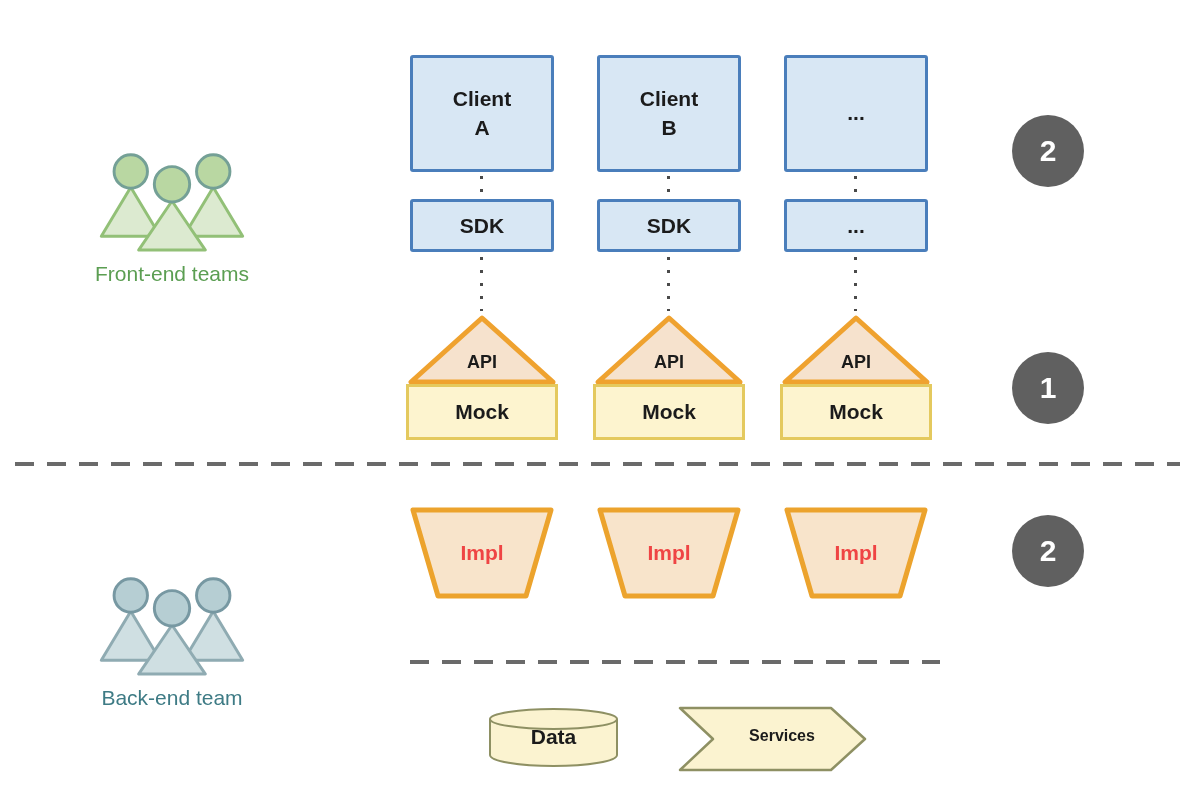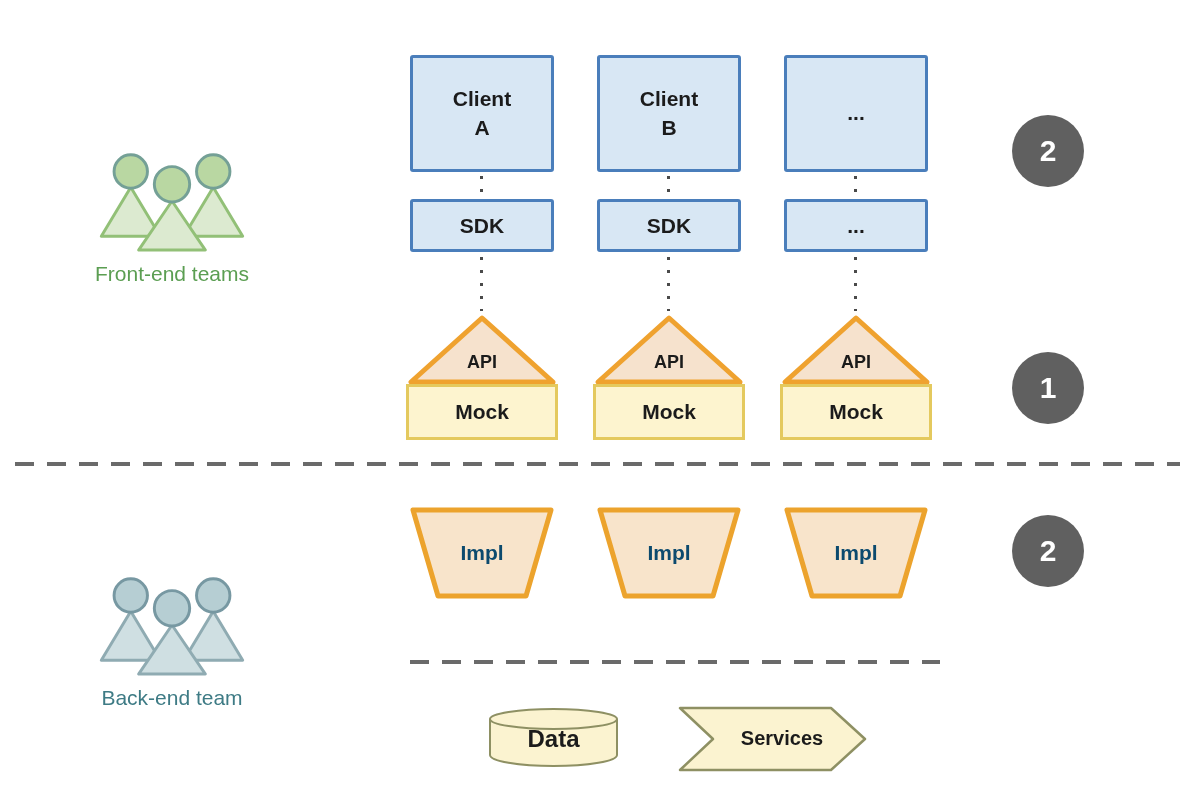--- a/index.html
+++ b/index.html
@@ -52,21 +52,21 @@
     position:absolute;left:0;top:384px;width:152px;height:56px;
     box-sizing:border-box;border:3px solid #e4c95e;background:#fdf4cf;
     display:flex;align-items:center;justify-content:center;
   }
   .mock-box span{font-weight:700;font-size:21px;color:#1b1b1b;}
 
   .impl-shape{position:absolute;left:0;top:506px;}
   .impl-label{
     position:absolute;left:0;top:506px;width:152px;height:94px;
     display:flex;align-items:center;justify-content:center;
-    font-weight:700;font-size:21px;color:#0c4a6e;
+    font-weight:700;font-size:21px;color:#ef4444;
   }
 
   
   .divider{
     position:absolute;height:4px;
     background:repeating-linear-gradient(90deg,#6a6a6a 0 19px,transparent 19px 32px);
   }
   .divider-main{left:15px;top:462px;width:1165px;}
   .divider-backend{left:410px;top:660px;width:530px;}
 
@@ -84,26 +84,26 @@
   .team-backend{top:570px;}
   .team svg{display:block;margin:0 auto;}
   .team-label{margin-top:8px;font-size:21px;}
   .team-frontend .team-label{color:#5b9e52;}
   .team-backend .team-label{color:#3e7b85;}
 
   
   .legend-data{position:absolute;left:487px;top:705px;width:133px;height:64px;}
   .legend-data .shape-label{
     position:absolute;left:0;top:20px;width:133px;text-align:center;
-    font-weight:700;font-size:24px;color:#1b1b1b;
+    font-weight:700;font-size:21px;color:#1b1b1b;
   }
   .legend-services{position:absolute;left:678px;top:706px;width:190px;height:66px;}
   .legend-services .shape-label{
     position:absolute;left:26px;top:21px;width:156px;text-align:center;
-    font-weight:700;font-size:20px;color:#1b1b1b;
+    font-weight:700;font-size:16px;color:#1b1b1b;
   }
 </style>
 </head>
 <body>
 
 <div class="canvas">
 
   <div class="team team-backend">
     <svg width="158" height="108" viewBox="0 0 160 110">
       <polygon points="38,42 8,92 68,92" fill="#cfdfe2" stroke="#8fabb2" stroke-width="3" stroke-linejoin="round"></polygon>

